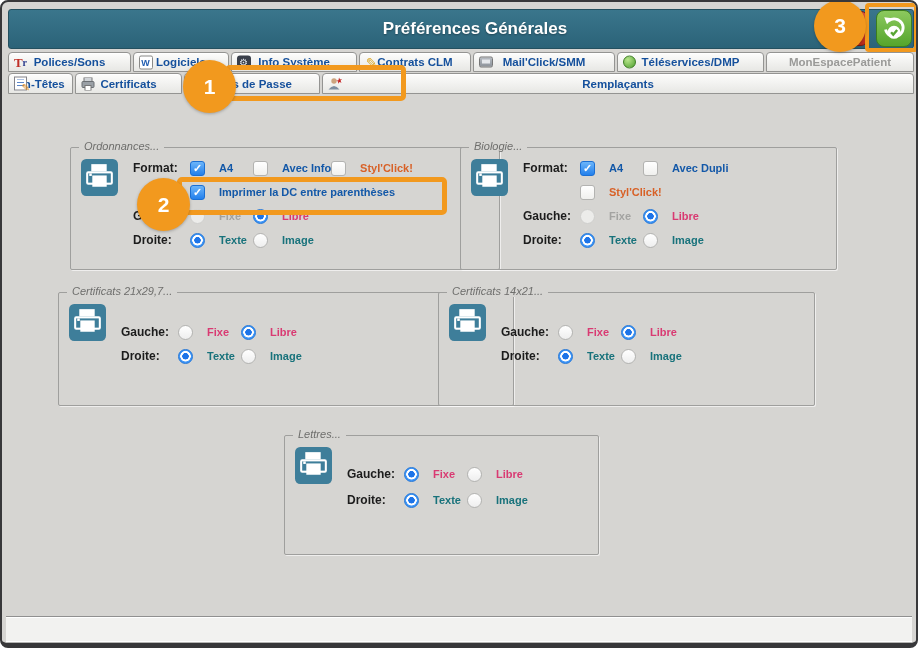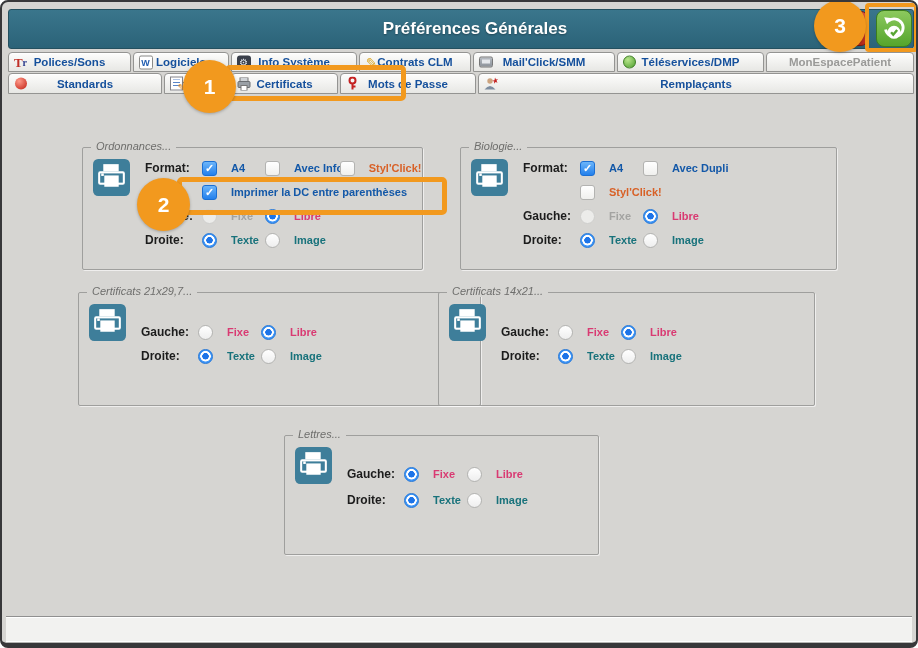--- a/index.html
+++ b/index.html
@@ -145,26 +145,20 @@
           <span class="ic-globe"></span>
         </span>
       <span class="tlabel">Téléservices/DMP</span>
     </div>
     <div class="tab flex dis">
       <span class="tlabel">MonEspacePatient</span>
     </div>
   </div>
 
   <div class="tabrow row2">
-    <div class="tab" style="width:154px">
-      <span class="ticon">
-          <span class="ic-ball"></span>
-        </span>
-      <span class="tlabel">Standards</span>
-    </div>
     <div class="tab" style="width:65px">
       <span class="ticon">
           <span class="ic-doc"></span>
         </span>
       <span class="tlabel">En-Têtes</span>
     </div>
     <div class="tab" style="width:107px">
       <span class="ticon">
         <svg width="14" height="13" viewBox="0 0 14 13">
             <rect x="3" y="0" width="8" height="4" fill="#cfd3d7" stroke="#777"></rect>
@@ -188,21 +182,21 @@
         <svg width="14" height="14" viewBox="0 0 14 14">
             <circle cx="6" cy="4.5" r="2.7" fill="#cda47f"></circle>
             <path d="M0.5 13 q5.5 -7 11 0 z" fill="#7d8da0"></path>
             <path d="M11 1 l1 2 2-0.5 -1.5 1.8 1 2 -2-0.8 -1.5 1.8 0.2-2.3 -2-0.8 2.3-0.4 z" fill="#c42222"></path>
           </svg>
       </span>
       <span class="tlabel">Remplaçants</span>
     </div>
   </div>
 
-  <div class="panel" style="left:80px;top:145px;width:341px;height:123px">
+  <div class="panel" style="left:68px;top:145px;width:430px;height:123px">
     <span class="legend">Ordonnances...</span>
     <span class="picon">
       <svg width="37" height="37" viewBox="0 0 36 36">
           <rect width="36" height="36" rx="5" fill="#3E7E9A"></rect>
           <rect x="10" y="5" width="15" height="7" fill="#fff"></rect>
           <rect x="5" y="12" width="26" height="13" rx="2" fill="#fff"></rect>
           <rect x="7" y="14" width="22" height="9" fill="#3E7E9A"></rect>
           <rect x="11" y="16" width="14" height="11" fill="#fff"></rect>
           <rect x="8" y="14" width="2.5" height="2.5" fill="#fff"></rect>
         </svg>
@@ -304,21 +298,21 @@
             <span class="c-teal">Texte</span>
           </span>
         <span class="opt">
             <span class="rd off"></span>
             <span class="c-teal">Image</span>
           </span>
       </div>
     </div>
   </div>
 
-  <div class="panel" style="left:76px;top:290px;width:403px;height:114px">
+  <div class="panel" style="left:56px;top:290px;width:456px;height:114px">
     <span class="legend">Certificats 21x29,7...</span>
     <span class="picon">
       <svg width="37" height="37" viewBox="0 0 36 36">
           <rect width="36" height="36" rx="5" fill="#3E7E9A"></rect>
           <rect x="10" y="5" width="15" height="7" fill="#fff"></rect>
           <rect x="5" y="12" width="26" height="13" rx="2" fill="#fff"></rect>
           <rect x="7" y="14" width="22" height="9" fill="#3E7E9A"></rect>
           <rect x="11" y="16" width="14" height="11" fill="#fff"></rect>
           <rect x="8" y="14" width="2.5" height="2.5" fill="#fff"></rect>
         </svg>

